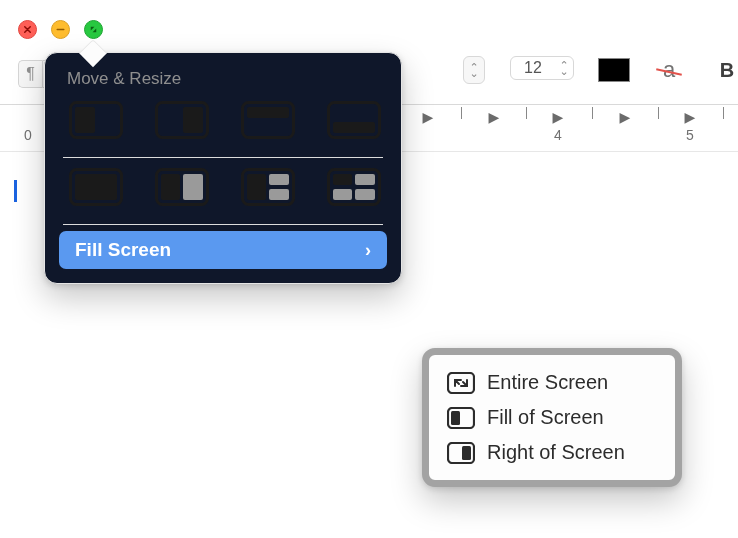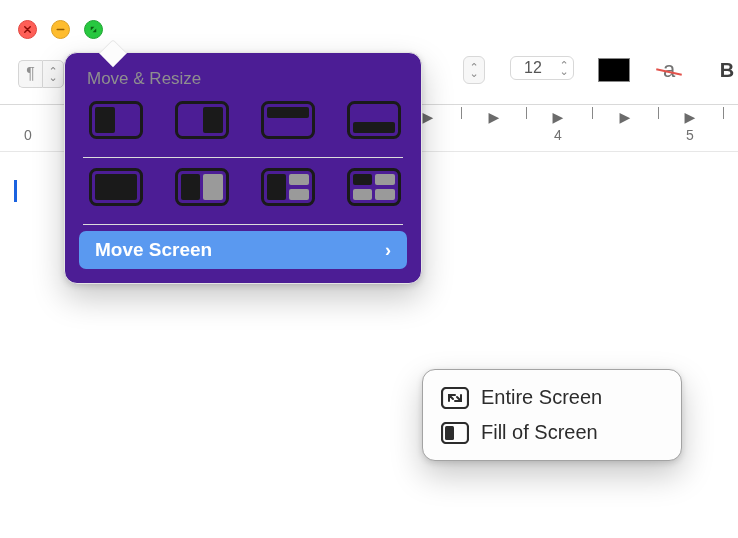--- a/index.html
+++ b/index.html
@@ -40,44 +40,44 @@
 
   
   .ruler{position:absolute;left:0;right:0;top:104px;height:48px;border-top:1px solid #d9d9d9;border-bottom:1px solid #e7e7e7;background:#fff;}
   .ruler .tick{position:absolute;top:2px;width:1px;height:12px;background:var(--ruler);}
   .ruler .num{position:absolute;top:22px;font-size:14px;color:#707070;transform:translateX(-50%);}
   .ruler .marker{position:absolute;top:4px;font-size:14px;color:#6b6b6b;transform:translateX(-50%);}
   .cursor-bar{position:absolute;left:14px;top:180px;width:3px;height:22px;background:#1b63e0;}
 
   
   .popover{
-    position:absolute;left:64px;top:52px;width:358px;
-    background:#4c1d95;border-radius:13px;box-shadow:var(--shadow);
+    position:absolute;left:44px;top:52px;width:358px;
+    background:#0f172a;border-radius:13px;box-shadow:var(--shadow);
     padding:16px 6px 8px 6px;border:1px solid #e5e5e5;
   }
   .popover .pointer{
     position:absolute;top:-10px;left:38px;width:20px;height:20px;background:#fcfcfc;
     transform:rotate(45deg);border-top:1px solid #e5e5e5;border-left:1px solid #e5e5e5;border-top-left-radius:4px;
   }
   .section-title{font-size:17px;color:var(--muted);padding:0 16px 6px;font-weight:500;}
   .icon-row{display:flex;gap:32px;padding:6px 18px 14px;}
   .tile{width:54px;height:38px;}
   .tile svg{width:54px;height:38px;display:block;}
   .divider{height:1px;background:var(--line);margin:4px 12px;}
   .fullscreen-row{
     display:flex;align-items:center;justify-content:space-between;
     background:var(--blue);color:var(--blue-text);
     font-size:19px;font-weight:600;padding:8px 16px;border-radius:7px;margin:6px 8px;
   }
   .fs-arrow{font-size:18px;}
 
   
   .submenu{
-    position:absolute;left:422px;top:369px;width:260px;background:#fdfdfd;
-    border-radius:13px;box-shadow:var(--shadow);padding:10px 10px;border:1px solid #a3a3a3;
+    position:absolute;left:422px;top:348px;width:260px;background:#fdfdfd;
+    border-radius:13px;box-shadow:var(--shadow);padding:10px 10px;border:7px solid #a3a3a3;
   }
   .sm-item{display:flex;align-items:center;gap:12px;font-size:20px;color:#2c2c2c;padding:6px 8px;border-radius:6px;}
   .sm-icon{width:28px;height:22px;display:flex;align-items:center;justify-content:center;}
   .sm-icon svg{width:28px;height:22px;}
 </style>
 </head>
 <body>
 
 <div class="traffic">
   <div class="tl" style="background:#fe5f57;border:1px solid #e24640;">
@@ -216,21 +216,21 @@
           <rect x="28" y="6" width="20" height="11" rx="2" fill="#9a9a9a"></rect>
           <rect x="6" y="21" width="19" height="11" rx="2" fill="#9a9a9a"></rect>
           <rect x="28" y="21" width="20" height="11" rx="2" fill="#9a9a9a"></rect>
         </svg>
     </div>
   </div>
 
   <div class="divider"></div>
 
   <div class="fullscreen-row">
-    <span>Move Screen</span>
+    <span>Fill Screen</span>
     <span class="fs-arrow">›</span>
   </div>
 </div>
 
 <div class="submenu">
   <div class="sm-item">
     <span class="sm-icon">
       <svg viewBox="0 0 28 22">
           <rect x="1" y="1" width="26" height="20" rx="4" fill="none" stroke="#2c2c2c" stroke-width="2.2"></rect>
           <path d="M8 14 L8 8 L14 8 M8 8 L12 12" stroke="#2c2c2c" stroke-width="2" fill="none" stroke-linecap="round"></path>
@@ -241,13 +241,22 @@
   </div>
   <div class="sm-item">
     <span class="sm-icon">
       <svg viewBox="0 0 28 22">
           <rect x="1" y="1" width="26" height="20" rx="4" fill="none" stroke="#2c2c2c" stroke-width="2.2"></rect>
           <rect x="4" y="4" width="9" height="14" rx="1.5" fill="#2c2c2c"></rect>
         </svg>
     </span>
     <span>Fill of Screen</span>
   </div>
+  <div class="sm-item">
+    <span class="sm-icon">
+      <svg viewBox="0 0 28 22">
+          <rect x="1" y="1" width="26" height="20" rx="4" fill="none" stroke="#2c2c2c" stroke-width="2.2"></rect>
+          <rect x="15" y="4" width="9" height="14" rx="1.5" fill="#2c2c2c"></rect>
+        </svg>
+    </span>
+    <span>Right of Screen</span>
+  </div>
 </div>
 
 </body></html>

